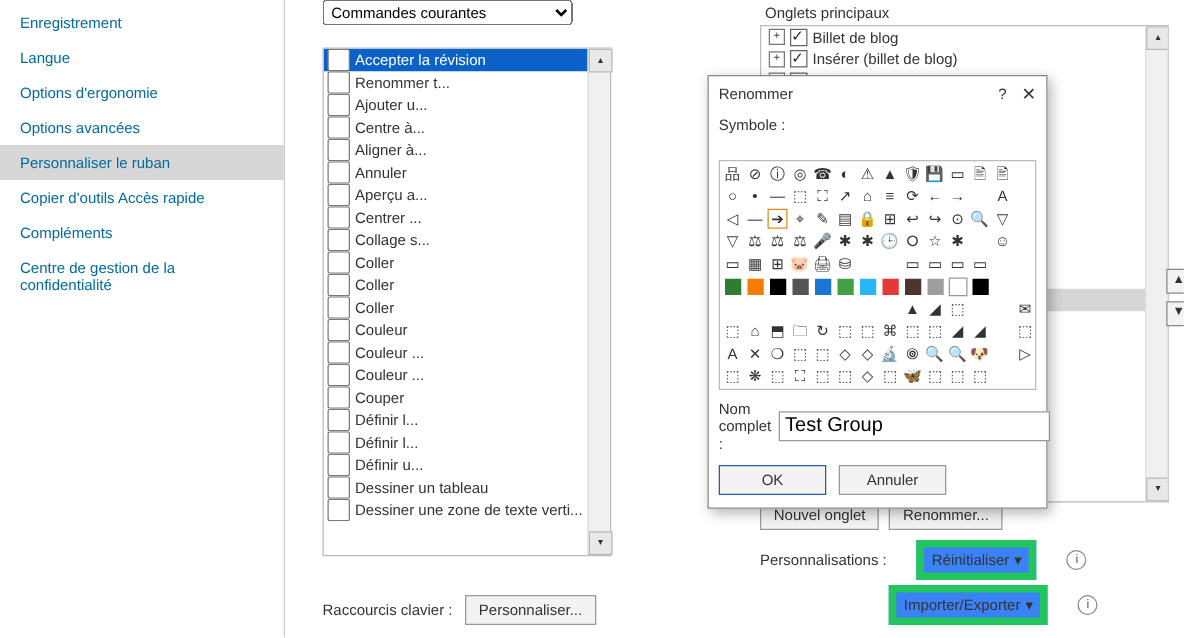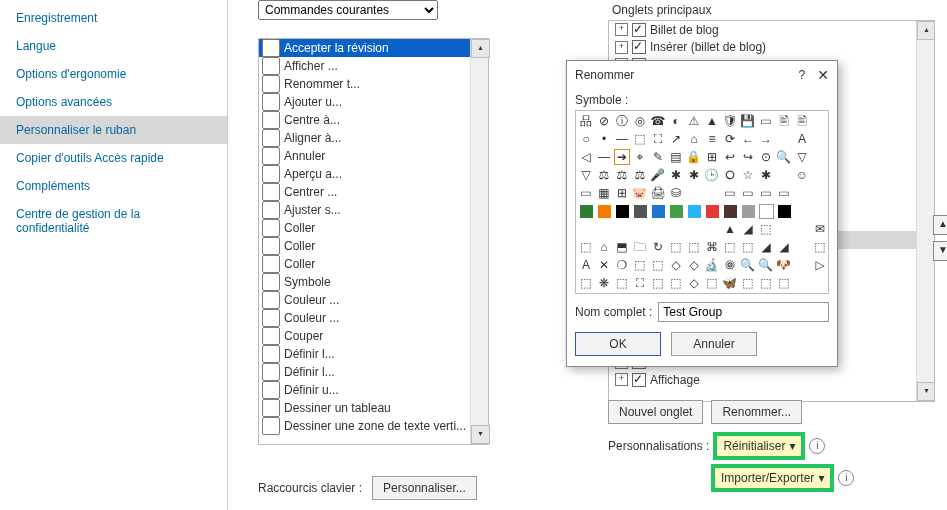--- a/index.html
+++ b/index.html
@@ -2,21 +2,21 @@
 <html><head>
 <meta charset="utf-8">
 <style>
 html,body{margin:0;padding:0;font-family:"Segoe UI",Arial,sans-serif;font-size:12px;color:#333;background:#fff;width:947px;height:510px;overflow:hidden}
 .wrap{display:flex;width:100%;height:100%}
 .leftnav{width:227px;border-right:1px solid #ccc;padding:4px 0}
 .leftnav .item{padding:7px 16px;cursor:default;color:#0369a1}
 .leftnav .item.sel{background:#d7d7d7}
 .main{flex:1;position:relative;padding:0 12px 6px}
 select{font-size:12px;padding:1px 2px}
-.topcombo{position:absolute;top:0;left:30px;width:180px}
+.topcombo{position:absolute;top:0;left:30px;width:200px}
 .list{position:absolute;top:38px;left:30px;width:229px;border:1px solid #bbb;height:405px;font-size:12px}
 .list .row{display:flex;align-items:center;height:18px;padding:0 3px;white-space:nowrap;overflow:hidden}
 .list .row.sel{background:#0a62c9;color:#fff}
 .list .ic{width:16px;height:16px;margin-right:4px;display:inline-block;border:1px solid #7a7a7a;border-radius:2px;flex:0 0 16px;background:#fff}
 .list .scr{position:absolute;right:0;top:0;bottom:0;width:17px;background:#f0f0f0;border-left:1px solid #ddd;display:flex;flex-direction:column;justify-content:space-between}
 .list .scr div{width:100%;height:17px;border:1px solid #bbb;background:#e8e8e8;text-align:center;font-size:8px;line-height:15px}
 .bottom-left{position:absolute;bottom:10px;left:30px;display:flex;align-items:center;gap:10px}
 .btn{background:#f3f3f3;border:1px solid #999;padding:4px 10px;cursor:default;font-size:12px}
 .btn.primary{border:1.5px solid #2a5ab0}
 .tree-wrap{position:absolute;top:0;left:380px;right:12px}
@@ -27,33 +27,33 @@
 .exp{width:11px;height:11px;border:1px solid #777;font-size:9px;line-height:9px;text-align:center;margin-right:4px;flex:0 0 11px;color:#444}
 .sp{display:inline-block;flex:0 0 auto}
 .chk{width:12px;height:12px;border:1px solid #666;margin-right:4px;flex:0 0 12px;position:relative}
 .chk.on::after{content:"✓";position:absolute;top:-2px;left:0;font-size:12px;color:#222}
 .tree .scr{position:absolute;right:0;top:0;bottom:0;width:17px;background:#f0f0f0;border-left:1px solid #ddd;display:flex;flex-direction:column;justify-content:space-between}
 .tree .scr div{width:100%;height:17px;border:1px solid #bbb;background:#e8e8e8;text-align:center;font-size:8px;line-height:15px}
 .side-btns{position:absolute;top:215px;right:-6px;width:20px}
 .side-btns div{width:18px;height:18px;border:1px solid #888;background:#f3f3f3;margin-bottom:6px;text-align:center;font-size:10px;line-height:16px}
 .tree-actions{position:absolute;top:400px;left:380px;right:12px}
 .tree-actions .row1{display:flex;gap:8px;margin-bottom:8px}
-.tree-actions .row2,.tree-actions .row3{display:flex;align-items:center;gap:4px;margin-bottom:4px}
-.combo-btn{background:#fef9c3;border:4px solid #22c55e;padding:3px 6px;display:inline-flex;align-items:flex-start;gap:4px}
+.tree-actions .row2,.tree-actions .row3{display:flex;align-items:center;gap:24px;margin-bottom:4px}
+.combo-btn{background:#3b82f6;border:6px solid #22c55e;padding:3px 6px;display:inline-flex;align-items:flex-start;gap:4px}
 .info{width:14px;height:14px;border:1px solid #888;border-radius:50%;text-align:center;font-size:10px;line-height:13px;color:#555}
 .dialog{position:absolute;top:60px;left:338px;width:270px;background:#fff;border:1px solid #888;box-shadow:3px 3px 10px rgba(0,0,0,.3);z-index:50}
 .dlg-title{display:flex;align-items:center;padding:6px 8px;font-size:12px}
 .dlg-title .t{flex:1}
 .dlg-body{padding:4px 8px 10px}
 .sym-grid{border:1px solid #bbb;padding:2px;display:grid;grid-template-columns:repeat(14,16px);gap:2px;position:relative;max-height:200px}
 .sym{width:16px;height:16px;display:flex;align-items:center;justify-content:center;font-size:12px;line-height:1}
 .sym.sel{border:1.5px solid #e08a1e;width:14px;height:14px}
 .sq{width:13px;height:13px}
 .dlg-row{display:flex;align-items:center;margin-top:8px;gap:6px}
-.dlg-row input{flex:1;padding:2px 4px;border:1px solid #999;font-size:12px}
+.dlg-row input{flex:1;padding:2px 4px;border:1px solid #999;font-size:16px}
 .dlg-btns{display:flex;gap:10px;justify-content:flex-start;margin-top:10px}
 .dlg-btns .btn{min-width:64px;text-align:center}
 </style>
 </head>
 <body>
 
 <div class="wrap">
   <div class="leftnav" id="leftnav">
       <div class="item">Enregistrement</div>
       <div class="item">Langue</div>
@@ -70,24 +70,20 @@
     </select>
 
     <div class="list">
       <div id="cmdlist" style="position:absolute;top:0;left:0;right:17px;bottom:0;overflow:hidden">
           <div class="row sel">
             <span class="ic"></span>
             <span>Accepter la révision</span>
           </div>
           <div class="row">
             <span class="ic"></span>
-            <span>Afficher ...</span>
-          </div>
-          <div class="row">
-            <span class="ic"></span>
             <span>Renommer t...</span>
           </div>
           <div class="row">
             <span class="ic"></span>
             <span>Ajouter u...</span>
           </div>
           <div class="row">
             <span class="ic"></span>
             <span>Centre à...</span>
           </div>
@@ -102,37 +98,37 @@
           <div class="row">
             <span class="ic"></span>
             <span>Aperçu a...</span>
           </div>
           <div class="row">
             <span class="ic"></span>
             <span>Centrer ...</span>
           </div>
           <div class="row">
             <span class="ic"></span>
-            <span>Ajuster s...</span>
+            <span>Collage s...</span>
           </div>
           <div class="row">
             <span class="ic"></span>
             <span>Coller</span>
           </div>
           <div class="row">
             <span class="ic"></span>
             <span>Coller</span>
           </div>
           <div class="row">
             <span class="ic"></span>
             <span>Coller</span>
           </div>
           <div class="row">
             <span class="ic"></span>
-            <span>Symbole</span>
+            <span>Couleur</span>
           </div>
           <div class="row">
             <span class="ic"></span>
             <span>Couleur ...</span>
           </div>
           <div class="row">
             <span class="ic"></span>
             <span>Couleur ...</span>
           </div>
           <div class="row">
@@ -328,21 +324,21 @@
       </div>
     </div>
 
     <div class="dialog">
       <div class="dlg-title">
         <span class="t">Renommer</span>
         <span style="margin-right:12px">?</span>
         <span style="font-size:14px">✕</span>
       </div>
       <div class="dlg-body">
-        <div style="margin-bottom:3px">Symbole :</div>
+        <div style="margin-bottom:21px">Symbole :</div>
         <div class="sym-grid" id="symgrid">
             <div class="sym">品</div>
             <div class="sym">⊘</div>
             <div class="sym">ⓘ</div>
             <div class="sym">◎</div>
             <div class="sym">☎</div>
             <div class="sym">◐</div>
             <div class="sym">⚠</div>
             <div class="sym">▲</div>
             <div class="sym">🛡</div>

